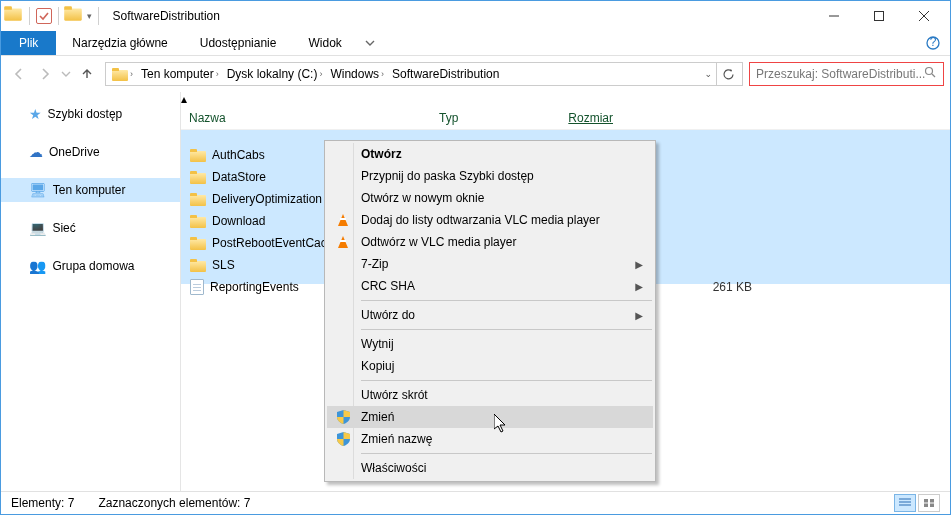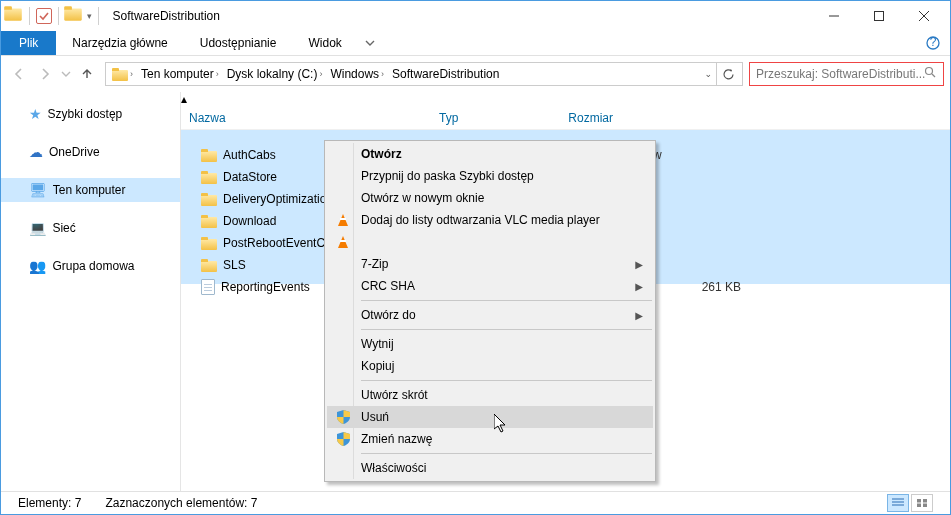--- a/index.html
+++ b/index.html
@@ -37,35 +37,35 @@
 
 
 .mainarea { display: flex; height: calc(100% - 30px - 24px - 1px - 36px - 23px); }
 .navpane { width: 180px; border-right: 1px solid #e5e5e5; padding-top: 10px; }
 .navpane .item { display: flex; align-items: center; gap: 6px; padding: 4px 0 4px 28px; height: 24px; }
 .navpane .item.selected { background: #cce8ff; }
 .navpane .item.spacer { height: 14px; }
 
 .listarea { flex: 1; display: flex; flex-direction: column; position: relative; }
 .cols { display: flex; height: 24px; align-items: center; border-bottom: 1px solid #f0f0f0; }
-.cols .col { padding: 0 8px; color: #0369a1; display: flex; align-items: center; gap: 6px; }
+.cols .col { padding: 0 8px; color: #14532d; display: flex; align-items: center; gap: 6px; }
 .cols .col.name { width: 250px; }
 .cols .col.date { width: 140px; }
 .cols .col.type { width: 110px; }
-.cols .col.size { width: 80px; text-align: right; justify-content: flex-end; }
+.cols .col.size { width: 80px; text-align: right; justify-content: flex-end; text-decoration: underline; }
 
 .rows .row { display: flex; height: 22px; align-items: center; background: #cce8ff; }
-.rows .row .cell { padding: 0 20px; overflow: hidden; white-space: nowrap; margin-top: 28px; }
+.rows .row .cell { padding: 0 9px; overflow: hidden; white-space: nowrap; margin-top: 28px; }
 .rows .row .cell.name { width: 250px; display: flex; align-items: center; gap: 6px; }
 .rows .row .cell.date { width: 140px; color: #333; }
 .rows .row .cell.type { width: 110px; color: #333; }
 .rows .row .cell.size { width: 80px; text-align: right; color: #333; }
 
 
-.statusbar { height: 23px; border-top: 1px solid #e1e1e1; display: flex; align-items: center; padding: 0 17px; font-size: 12px; gap: 24px; }
+.statusbar { height: 23px; border-top: 1px solid #e1e1e1; display: flex; align-items: center; padding: 0 10px; font-size: 12px; gap: 24px; }
 .statusbar .views { margin-left: auto; display: flex; gap: 2px; }
 .statusbar .views .vb { width: 22px; height: 18px; border: 1px solid #ccc; display: flex; align-items: center; justify-content: center; }
 .statusbar .views .vb.active { background: #cce8ff; border-color: #7ab5e6; }
 
 
 .ctxmenu { position: absolute; left: 323px; top: 139px; width: 332px; background: #f0f0f0; border: 1px solid #b8b8b8; box-shadow: 3px 3px 3px rgba(0,0,0,0.25); padding: 2px; }
 .ctxmenu .mi { height: 22px; display: flex; align-items: center; padding: 0 30px 0 34px; position: relative; }
 .ctxmenu .mi.bold { font-weight: 600; }
 .ctxmenu .mi .ico { position: absolute; left: 8px; width: 16px; height: 16px; display: flex; align-items: center; justify-content: center; }
 .ctxmenu .mi .sub { position: absolute; right: 10px; color: #555; font-size: 10px; }
@@ -364,32 +364,33 @@
       <div class="mi">
         <span class="ico">
           <span class="vlc"></span>
         </span>
         <span>Dodaj do listy odtwarzania VLC media player</span>
       </div>
       <div class="mi">
         <span class="ico">
           <span class="vlc"></span>
         </span>
+        <span>Odtwórz w VLC media player</span>
       </div>
       <div class="mi">
         <span>7-Zip</span>
         <span class="sub">▶</span>
       </div>
       <div class="mi">
         <span>CRC SHA</span>
         <span class="sub">▶</span>
       </div>
       <div class="sepline"></div>
       <div class="mi">
-        <span>Otwórz do</span>
+        <span>Utwórz do</span>
         <span class="sub">▶</span>
       </div>
       <div class="sepline"></div>
       <div class="mi">
         <span>Wytnij</span>
       </div>
       <div class="mi">
         <span>Kopiuj</span>
       </div>
       <div class="sepline"></div>
@@ -397,21 +398,21 @@
         <span>Utwórz skrót</span>
       </div>
       <div class="mi hover">
         <span class="ico">
           <svg class="shield" viewBox="0 0 13 14">
             <path d="M6.5 0 L13 2 V7 C13 11 9 13.5 6.5 14 C4 13.5 0 11 0 7 V2 Z" fill="#3e95d8"></path>
             <path d="M6.5 0 L13 2 V7 L6.5 7 Z" fill="#f7c948"></path>
             <path d="M6.5 7 L6.5 14 C4 13.5 0 11 0 7 Z" fill="#f7c948"></path>
           </svg>
         </span>
-        <span>Usuń</span>
+        <span>Zmień</span>
       </div>
       <div class="mi">
         <span class="ico">
           <svg class="shield" viewBox="0 0 13 14">
             <path d="M6.5 0 L13 2 V7 C13 11 9 13.5 6.5 14 C4 13.5 0 11 0 7 V2 Z" fill="#3e95d8"></path>
             <path d="M6.5 0 L13 2 V7 L6.5 7 Z" fill="#f7c948"></path>
             <path d="M6.5 7 L6.5 14 C4 13.5 0 11 0 7 Z" fill="#f7c948"></path>
           </svg>
         </span>
         <span>Zmień nazwę</span>

